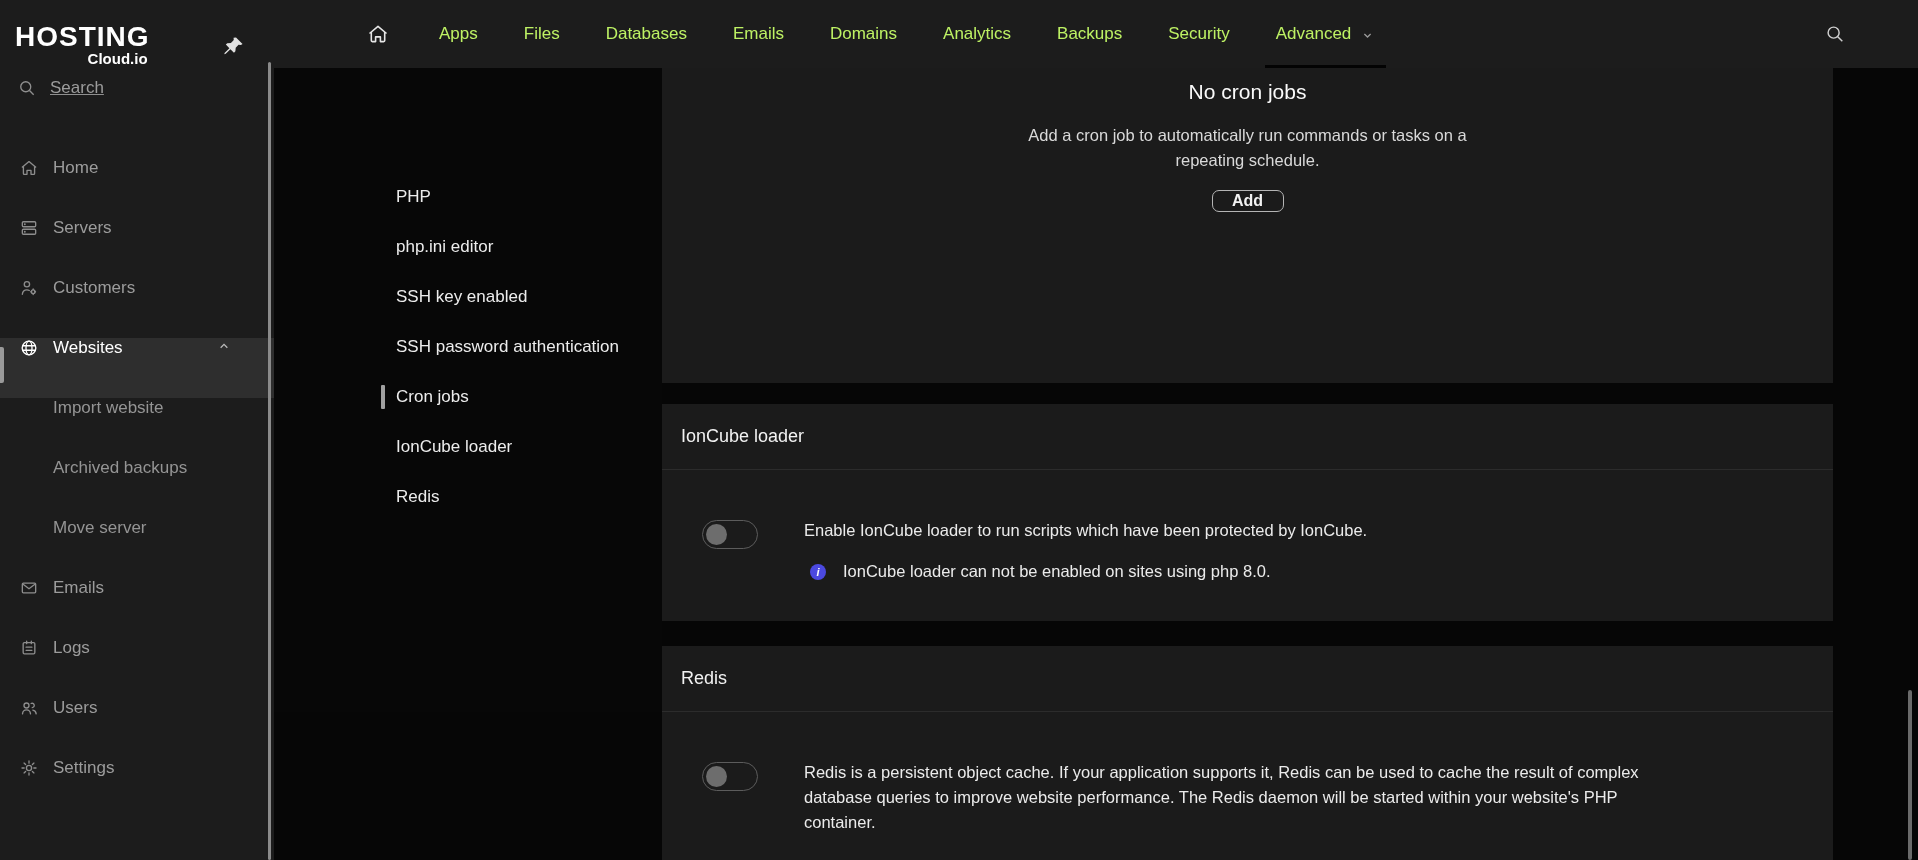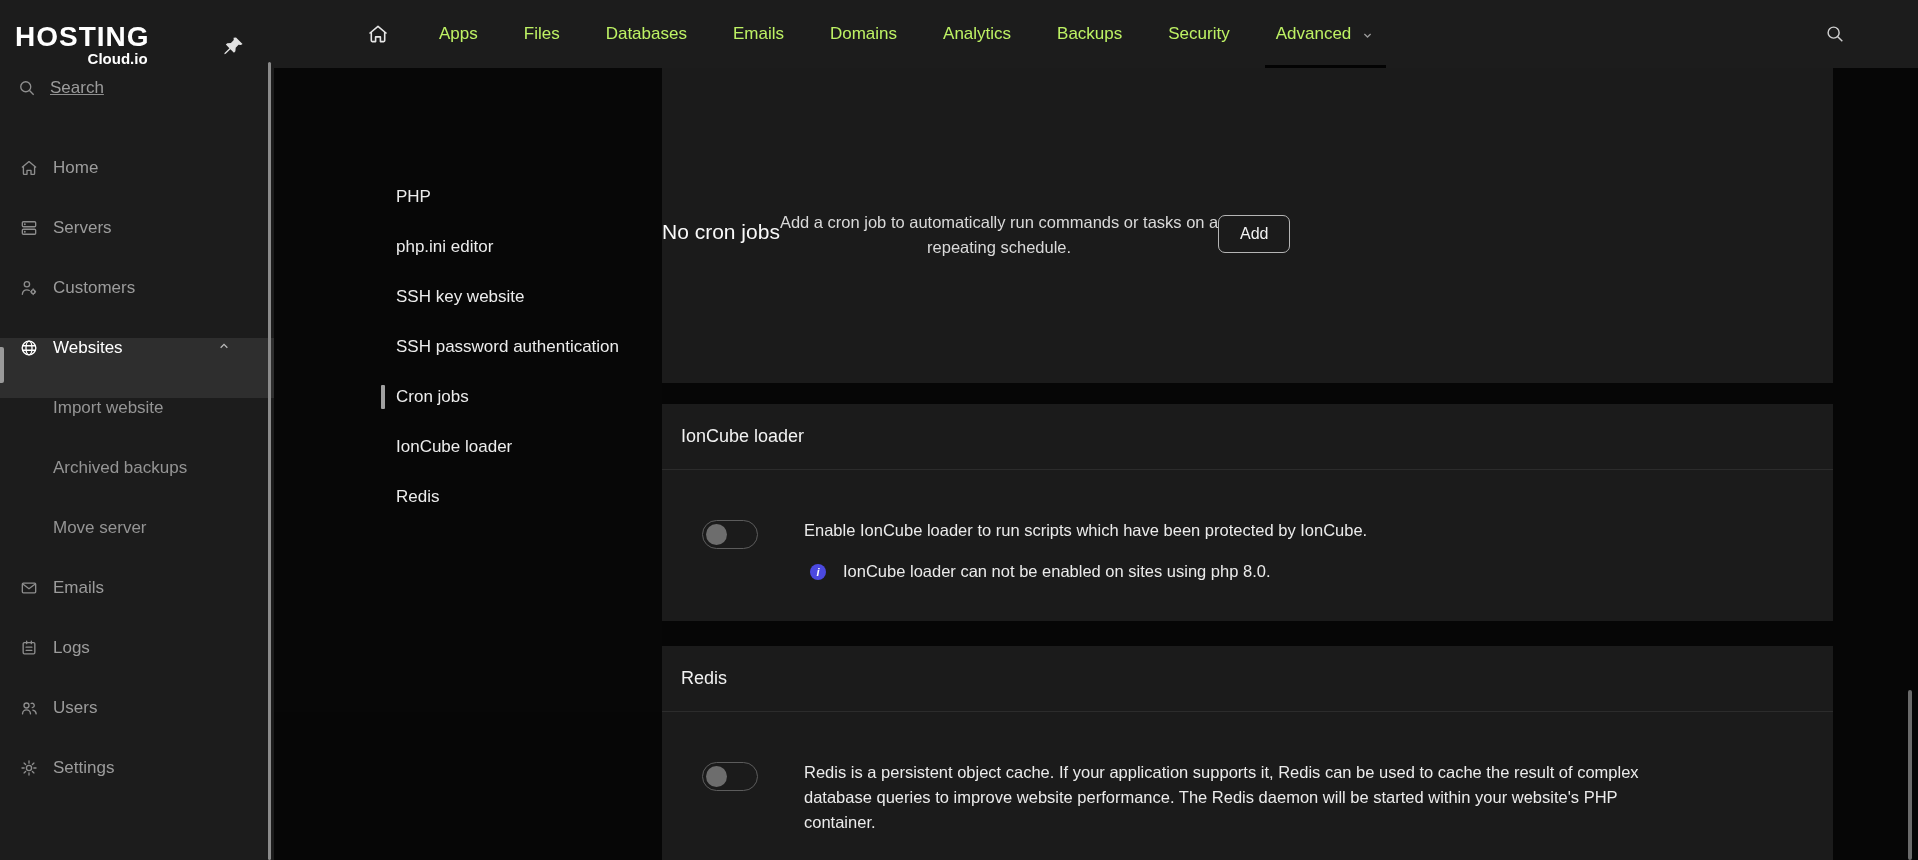--- a/index.html
+++ b/index.html
@@ -87,27 +87,27 @@
   
   .main { position:absolute; left:662px; top:68px; width:1171px; height:792px; }
   .card { position:absolute; left:0; width:1171px; background:#1b1b1b; }
   .card-head {
     height:66px; display:flex; align-items:center; padding-left:19px;
     font-size:18px; font-weight:500; color:#f2f2f2;
     border-bottom:1px solid #2c2c2c;
   }
   .card-body { display:flex; align-items:flex-start; padding:48px 40px 0 40px; }
 
-  .card-cron { top:0; height:315px; display:flex; flex-direction:row; align-items:center; }
+  .card-cron { top:0; height:315px; display:flex; flex-direction:column; align-items:center; }
   .empty-title { margin-top:12px; font-size:21px; font-weight:500; color:#fafafa; }
   .empty-desc  { margin-top:19px; text-align:center; font-size:16.5px; line-height:25px; color:#d9d9d9; }
   .add-btn {
-    margin-top:17px; width:72px; height:38px;
+    margin-top:17px; width:72px; height:22px;
     background:transparent; border:1px solid #b5b5b5; border-radius:7px;
-    color:#f2f2f2; font-size:16px; font-family:"Liberation Sans", sans-serif; cursor:pointer;
+    color:#f2f2f2; font-size:16px; font-family:"Liberation Sans", sans-serif; cursor:pointer;font-weight:bold;
   }
 
   .card-ioncube { top:336px; height:217px; }
   .card-redis   { top:578px; height:282px; }
 
   .toggle {
     position:relative; width:56px; height:29px; flex:0 0 56px;
     border:1.5px solid #5c5c5c; border-radius:15px; cursor:pointer; margin-top:2px;
   }
   .toggle .knob {
@@ -301,21 +301,21 @@
 
 <nav class="subpanel">
   <div class="sub-list">
     <div class="sub-item">
         <span>PHP</span>
       </div>
     <div class="sub-item">
         <span>php.ini editor</span>
       </div>
     <div class="sub-item">
-        <span>SSH key website</span>
+        <span>SSH key enabled</span>
       </div>
     <div class="sub-item">
         <span>SSH password authentication</span>
       </div>
     <div class="sub-item active">
         <span>Cron jobs</span>
       </div>
     <div class="sub-item">
         <span>IonCube loader</span>
       </div>

